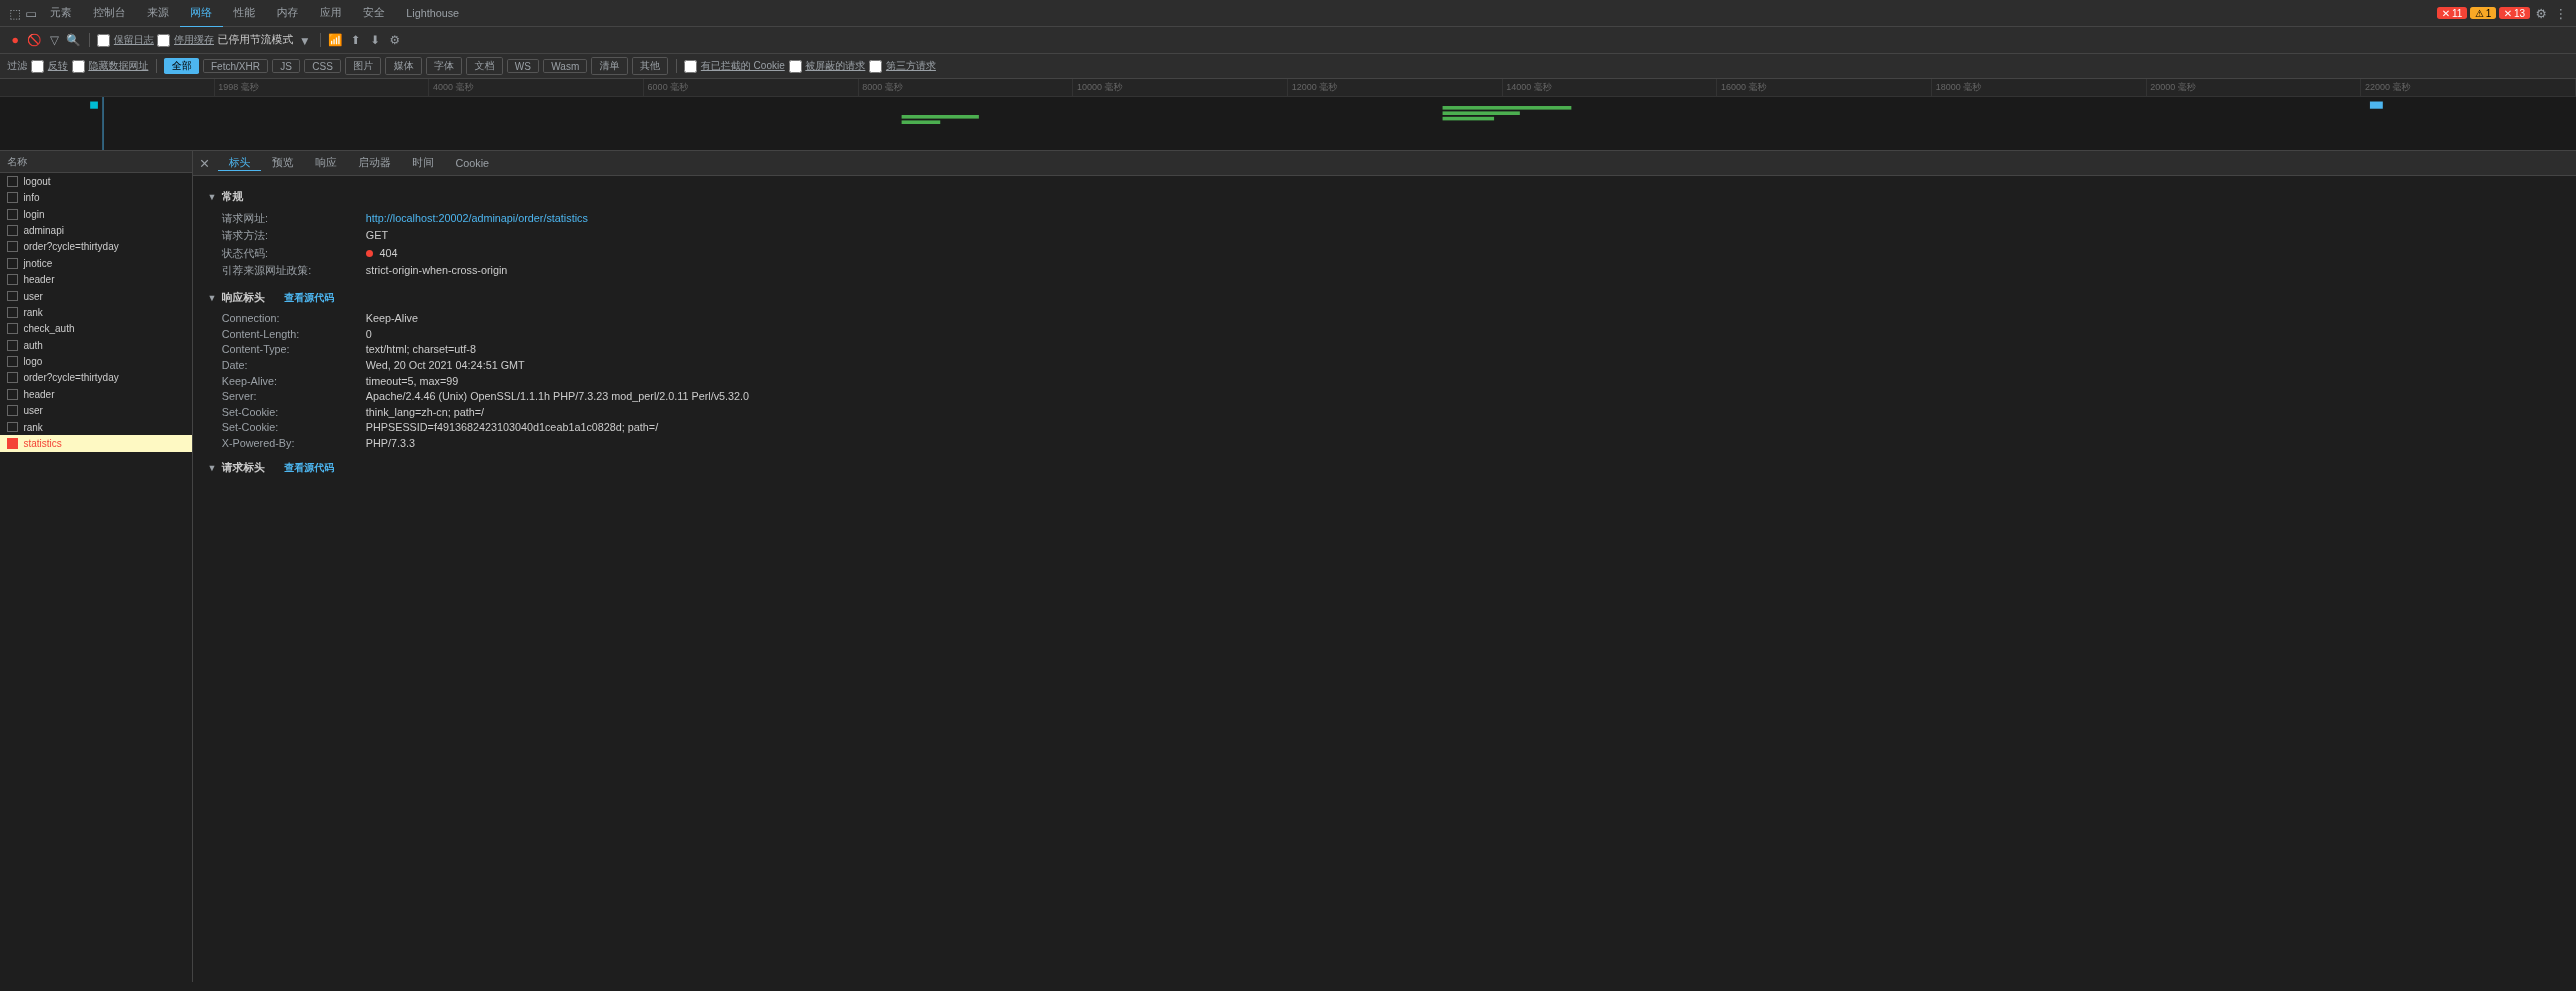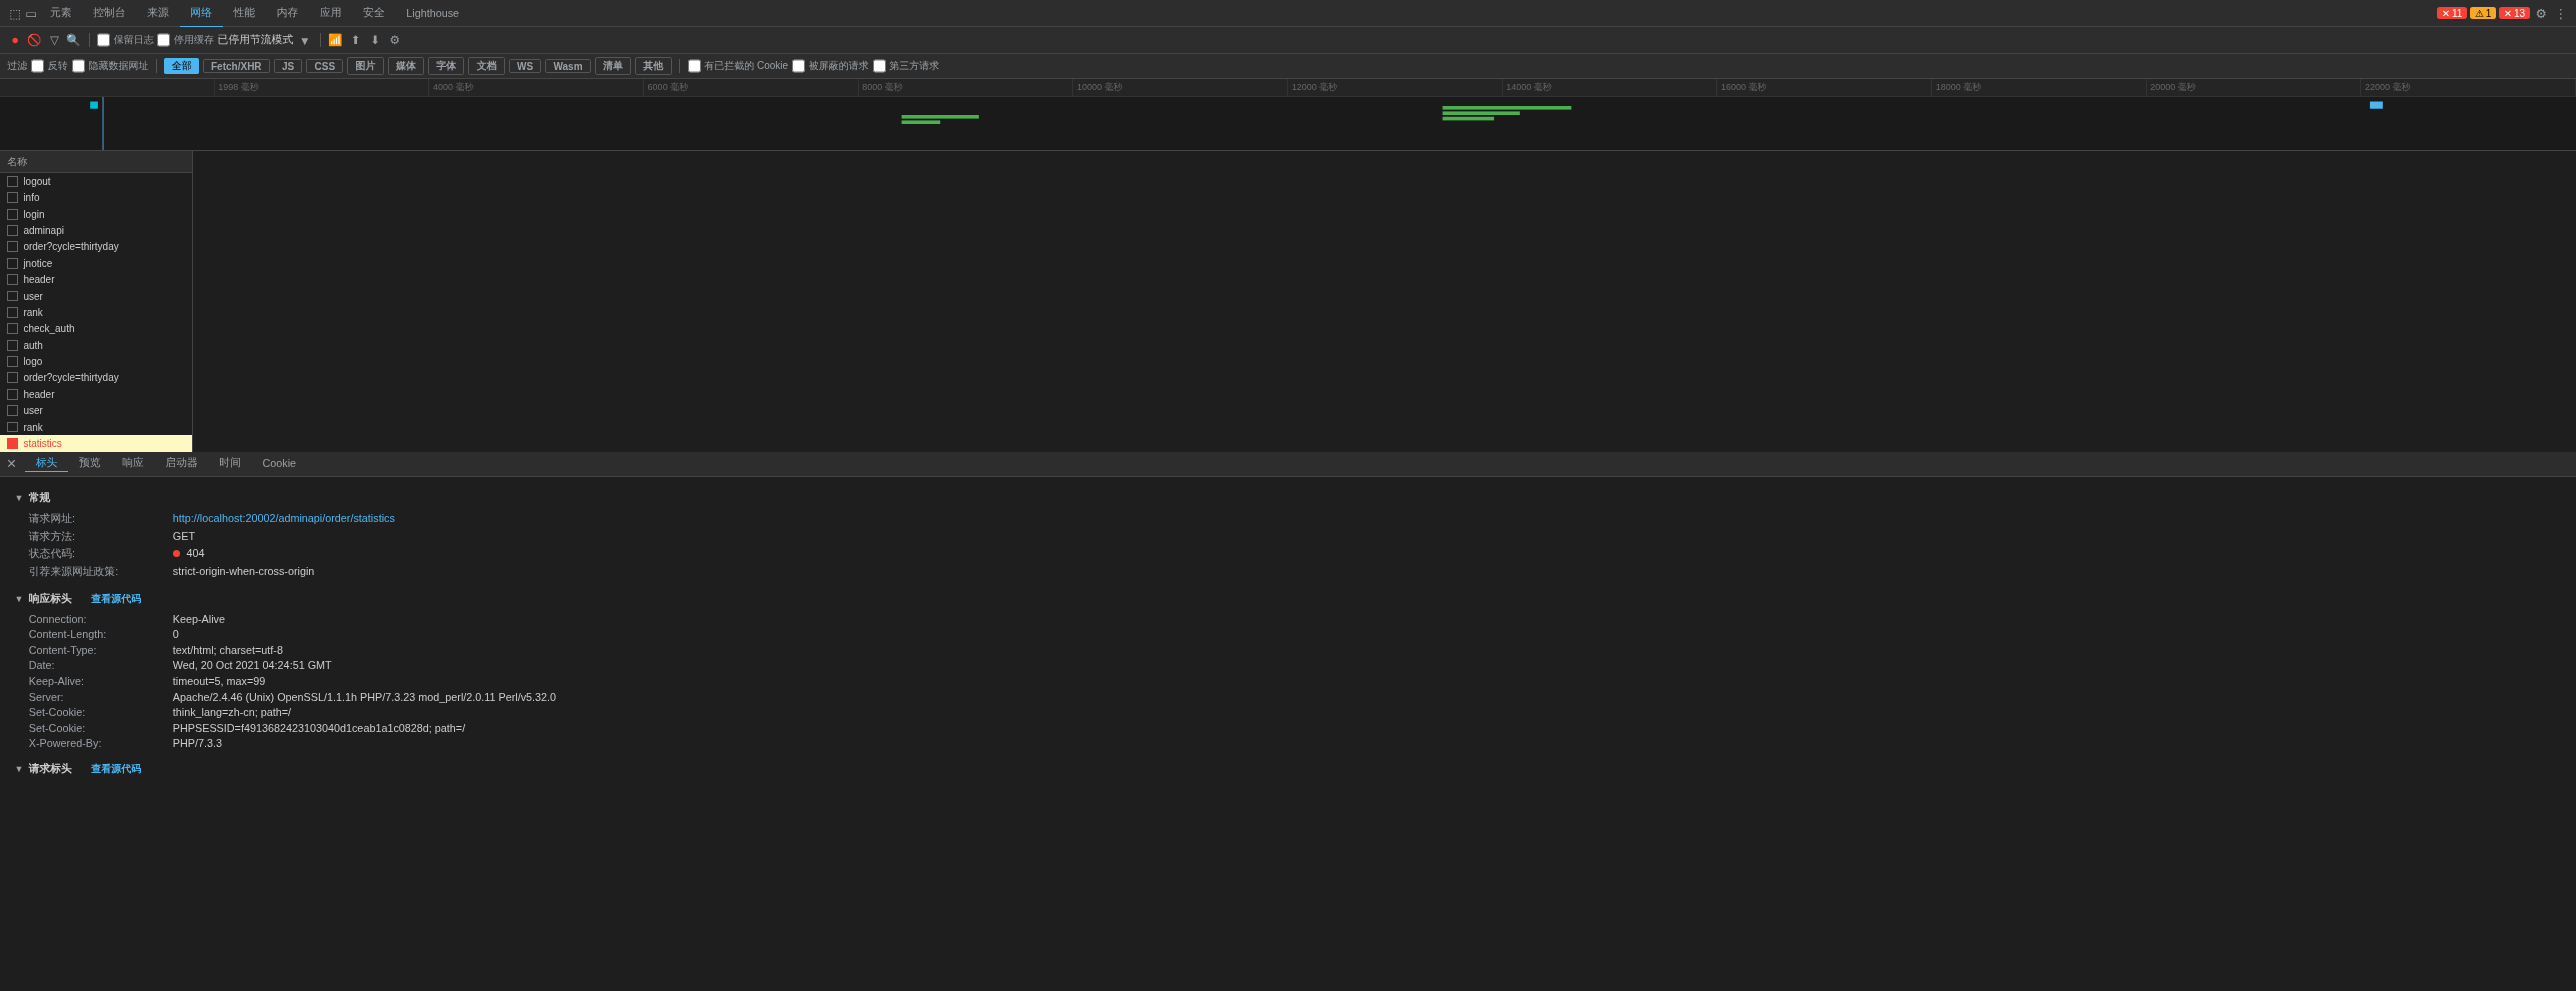--- a/index.html
+++ b/index.html
@@ -65,43 +65,44 @@
       justify-content: center;
       cursor: pointer;
       color: #9aa0a6;
       font-size: 11.7px;
       border-radius: 1.8px;
     }
     .btn-icon.red { color: #f44336; }
 
     .filter-chip {
       display: flex;
+      align-items: center;
       gap: 3.6px;
       cursor: pointer;
       color: #9aa0a6;
       font-size: 10px;
       white-space: nowrap;
+      text-decoration: underline;
     }
     .filter-chip input[type=checkbox] { margin: 0; }
 
     .filter-btn {
       padding: 0.9px 7.2px;
       background: #4db6f0;
       color: #000;
       border: none;
       border-radius: 1.8px;
       cursor: pointer;
       font-size: 10px;
       white-space: nowrap;
     }
     .filter-btn.outline {
       background: transparent;
       color: #9aa0a6;
       border: 0.9px solid #555;
-      font-weight: bold;
     }
 
     .separator { width: 0.9px; height: 14.4px; background: #555; margin: 0 3.6px; }
 
     
     .filter-row {
       background: #2d2d2d;
       border-bottom: 0.9px solid #444;
       display: flex;
       align-items: center;
@@ -140,21 +141,20 @@
     .timeline-content {
       position: relative;
       height: 54px;
       background: #1a1a1a;
     }
 
     
     .main-area {
       display: flex;
       height: calc(100vh - 160px);
-      flex-direction: column;
     }
 
     
     .left-panel {
       width: 193px;
       min-width: 193px;
       border-right: 0.9px solid #444;
       display: flex;
       flex-direction: column;
       overflow: hidden;

